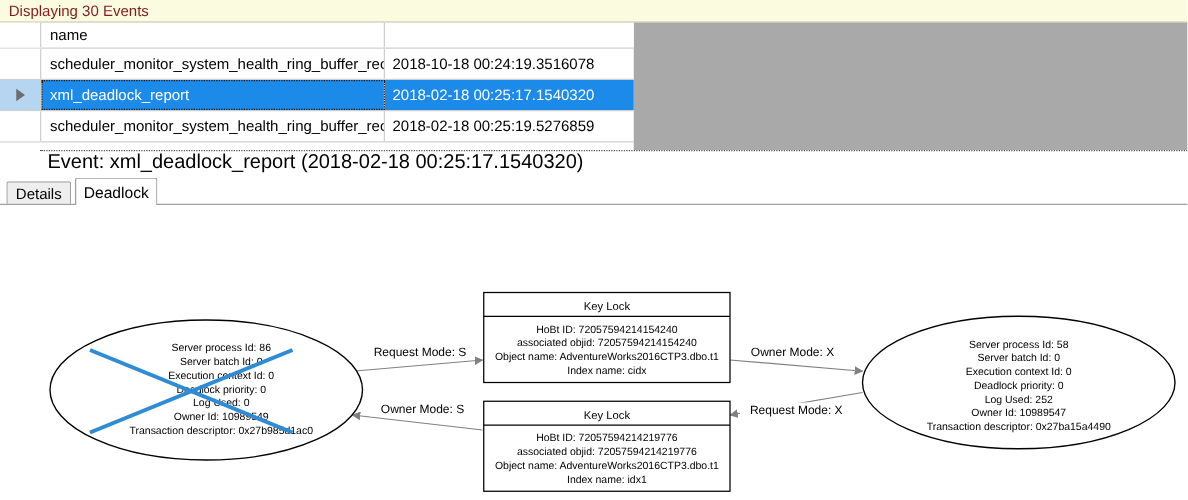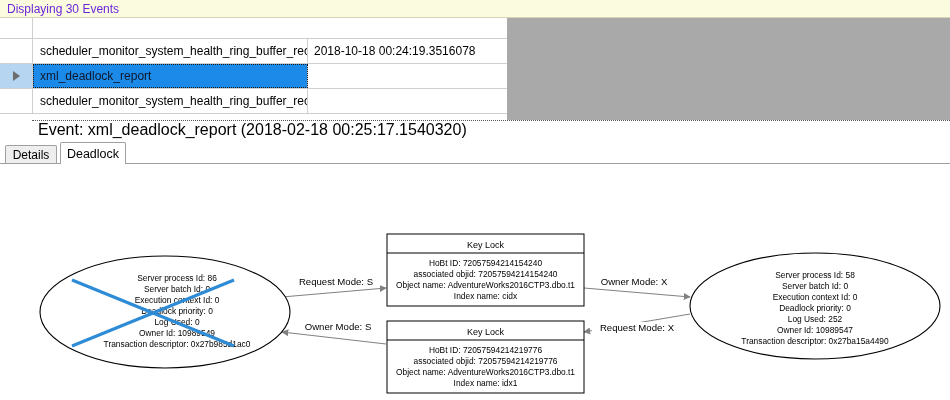--- a/index.html
+++ b/index.html
@@ -16,21 +16,21 @@
   #app { position: relative; width: 950px; height: 400px; }
 
   
   .banner {
     position: absolute; left: 0; top: 0; width: 950px; height: 18px;
     background: #fbfbe0;
     border-bottom: 1px solid #d5d5b5;
     display: flex; align-items: center;
     padding-left: 7px;
     font-size: 12px;
-    color: #6d28d9;
+    color: #7f1d1d;
   }
 
   
   .grid-wrap {
     position: absolute; left: 0; top: 18px; width: 950px; height: 102px;
     background: #a9a9a9;
     overflow: hidden;
   }
   .grid {
     position: absolute; left: 0; top: 0; width: 508px; height: 102px;
@@ -61,21 +61,21 @@
     flex: 1;
     display: flex; align-items: center;
     padding-left: 6px;
     overflow: hidden; white-space: nowrap;
   }
   .grid-row.hdr .cell-name,
   .grid-row.hdr .cell-ts { color: #000; }
   .grid-row.selected .cell-sel { background: #b6d5f0; }
   .grid-row.selected .cell-name,
   .grid-row.selected .cell-ts {
-    background: #1c8ae8; color: #0f172a;
+    background: #1c8ae8; color: #ffffff;
   }
   .grid-row.selected .cell-name {
     outline: 1px dotted #1a1a1a; outline-offset: -1px;
   }
   .row-arrow {
     width: 0; height: 0;
     border-top: 5px solid transparent;
     border-bottom: 5px solid transparent;
     border-left: 7px solid #6d6d6d;
   }
@@ -153,38 +153,41 @@
 
   <div class="banner">
     <span>Displaying 30 Events</span>
   </div>
 
   <div class="grid-wrap">
     <div class="grid">
 
       <div class="grid-row hdr">
         <div class="cell-sel"></div>
+        <div class="cell-name">name</div>
       </div>
 
       <div class="grid-row">
         <div class="cell-sel"></div>
         <div class="cell-name">scheduler_monitor_system_health_ring_buffer_recorded</div>
         <div class="cell-ts">2018-10-18 00:24:19.3516078</div>
       </div>
 
       <div class="grid-row selected">
         <div class="cell-sel">
           <span class="row-arrow"></span>
         </div>
         <div class="cell-name">xml_deadlock_report</div>
+        <div class="cell-ts">2018-02-18 00:25:17.1540320</div>
       </div>
 
       <div class="grid-row">
         <div class="cell-sel"></div>
         <div class="cell-name">scheduler_monitor_system_health_ring_buffer_recorded</div>
+        <div class="cell-ts">2018-02-18 00:25:19.5276859</div>
       </div>
 
     </div>
   </div>
 
   <div class="evt-caption">
     <span>Event: xml_deadlock_report (2018-02-18 00:25:17.1540320)</span>
   </div>
 
   <div class="tabstrip">

